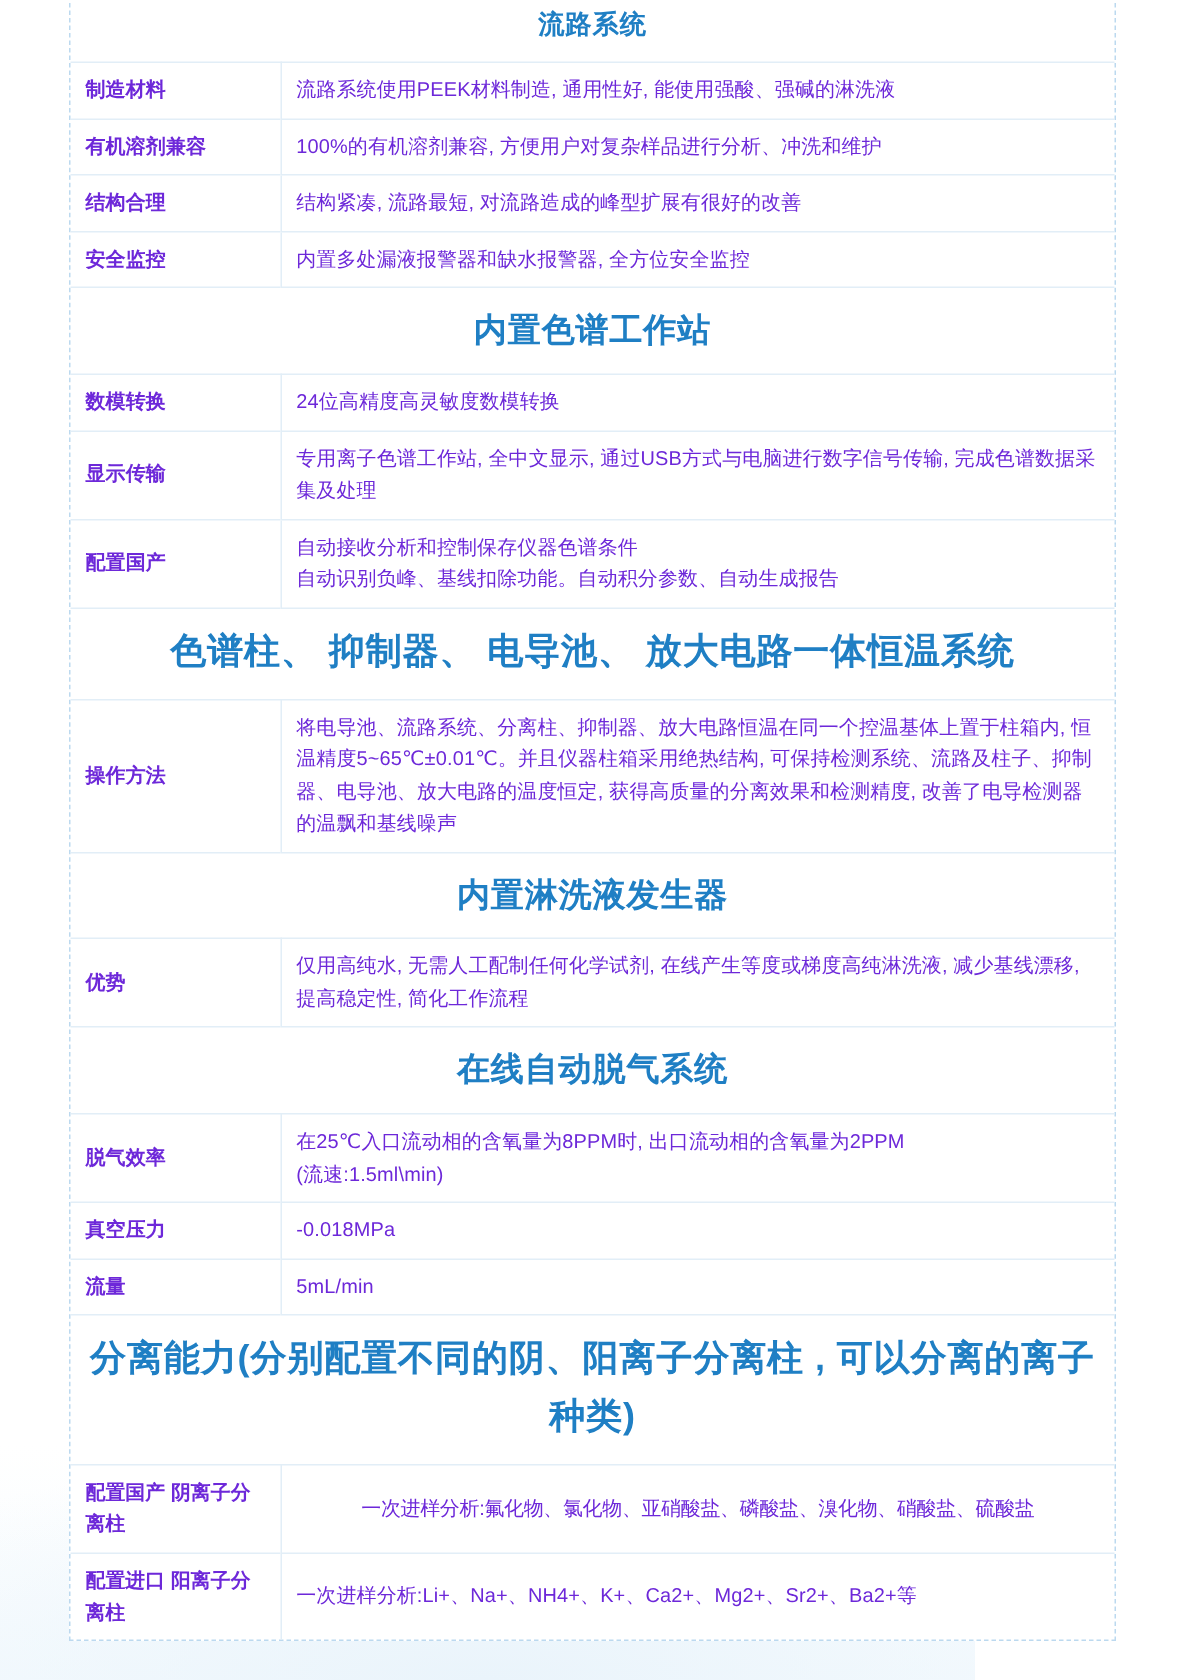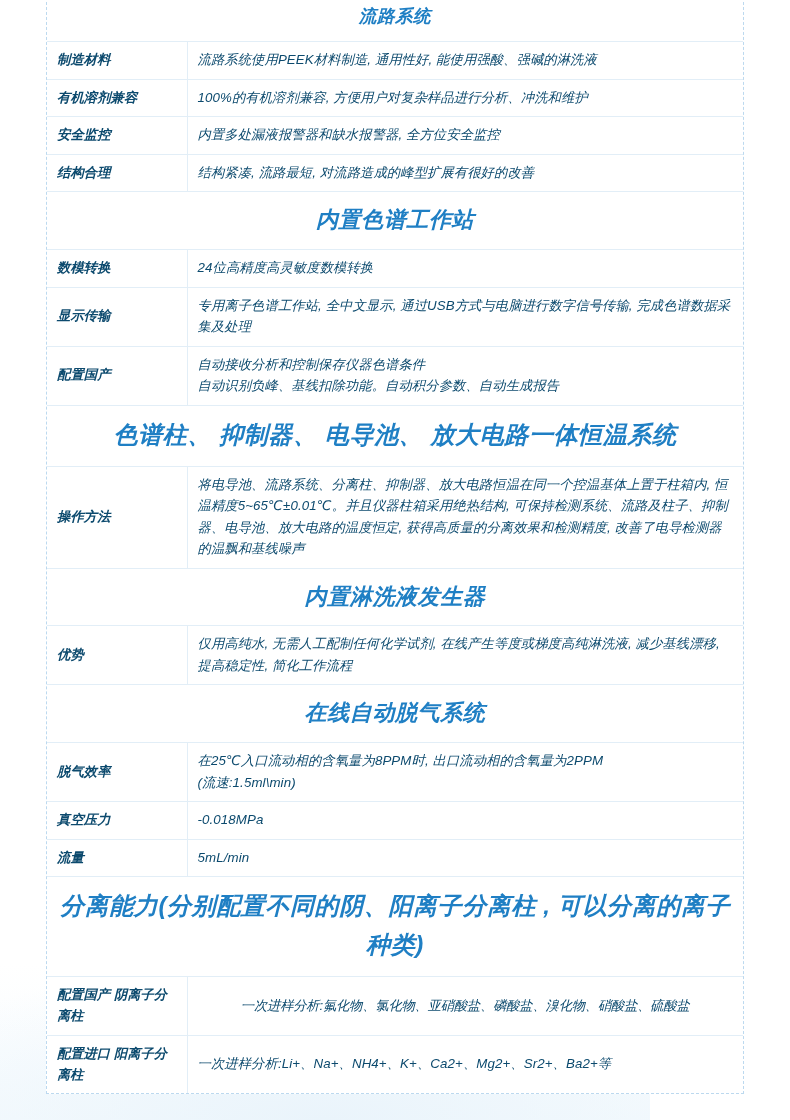--- a/index.html
+++ b/index.html
@@ -17,21 +17,20 @@
 
   
   .page {
     position: relative;
     width: 650px;
     height: 1120px;
     box-sizing: border-box;
     background:
       radial-gradient(ellipse 760px 220px at 50% 1120px, #eaf4fb 0%, rgba(234,244,251,0) 70%),
       linear-gradient(180deg, #ffffff 0%, #ffffff 86%, #f6fbfe 100%);
-    font-style: italic;
   }
 
   .spec-card {
     position: absolute;
     left: 46px;
     top: -8px;
     width: 698px;
     box-sizing: border-box;
     border: 1px dashed #bcd9ef;
     border-top: none;
@@ -43,21 +42,21 @@
     border-collapse: collapse;
     table-layout: fixed;
   }
 
   table.spec td {
     border-top: 1px solid #e2eef7;
     vertical-align: middle;
     padding: 7px 10px 8px 10px;
     font-size: 13.3px;
     line-height: 1.62;
-    color: #0c4a6e;
+    color: #6d28d9;
     letter-spacing: 0.1px;
   }
 
   table.spec tr.section td {
     border-top: 1px solid #e2eef7;
     text-align: center;
     padding: 10px 6px 11px 6px;
     color: #1f7fc4;
     font-weight: bold;
     letter-spacing: 0.6px;
@@ -126,29 +125,29 @@
             <span class="ln">流路系统使用PEEK材料制造, 通用性好, 能使用强酸、强碱的淋洗液</span>
           </td>
         </tr>
         <tr>
           <td class="label">有机溶剂兼容</td>
           <td class="value">
             <span class="ln">100%的有机溶剂兼容, 方便用户对复杂样品进行分析、冲洗和维护</span>
           </td>
         </tr>
         <tr>
+          <td class="label">结构合理</td>
+          <td class="value">
+            <span class="ln">结构紧凑, 流路最短, 对流路造成的峰型扩展有很好的改善</span>
+          </td>
+        </tr>
+        <tr>
           <td class="label">安全监控</td>
           <td class="value">
             <span class="ln">内置多处漏液报警器和缺水报警器, 全方位安全监控</span>
-          </td>
-        </tr>
-        <tr>
-          <td class="label">结构合理</td>
-          <td class="value">
-            <span class="ln">结构紧凑, 流路最短, 对流路造成的峰型扩展有很好的改善</span>
           </td>
         </tr>
 
         <tr class="section lvl2">
           <td colspan="2">内置色谱工作站</td>
         </tr>
         <tr>
           <td class="label">数模转换</td>
           <td class="value">
             <span class="ln">24位高精度高灵敏度数模转换</span>

